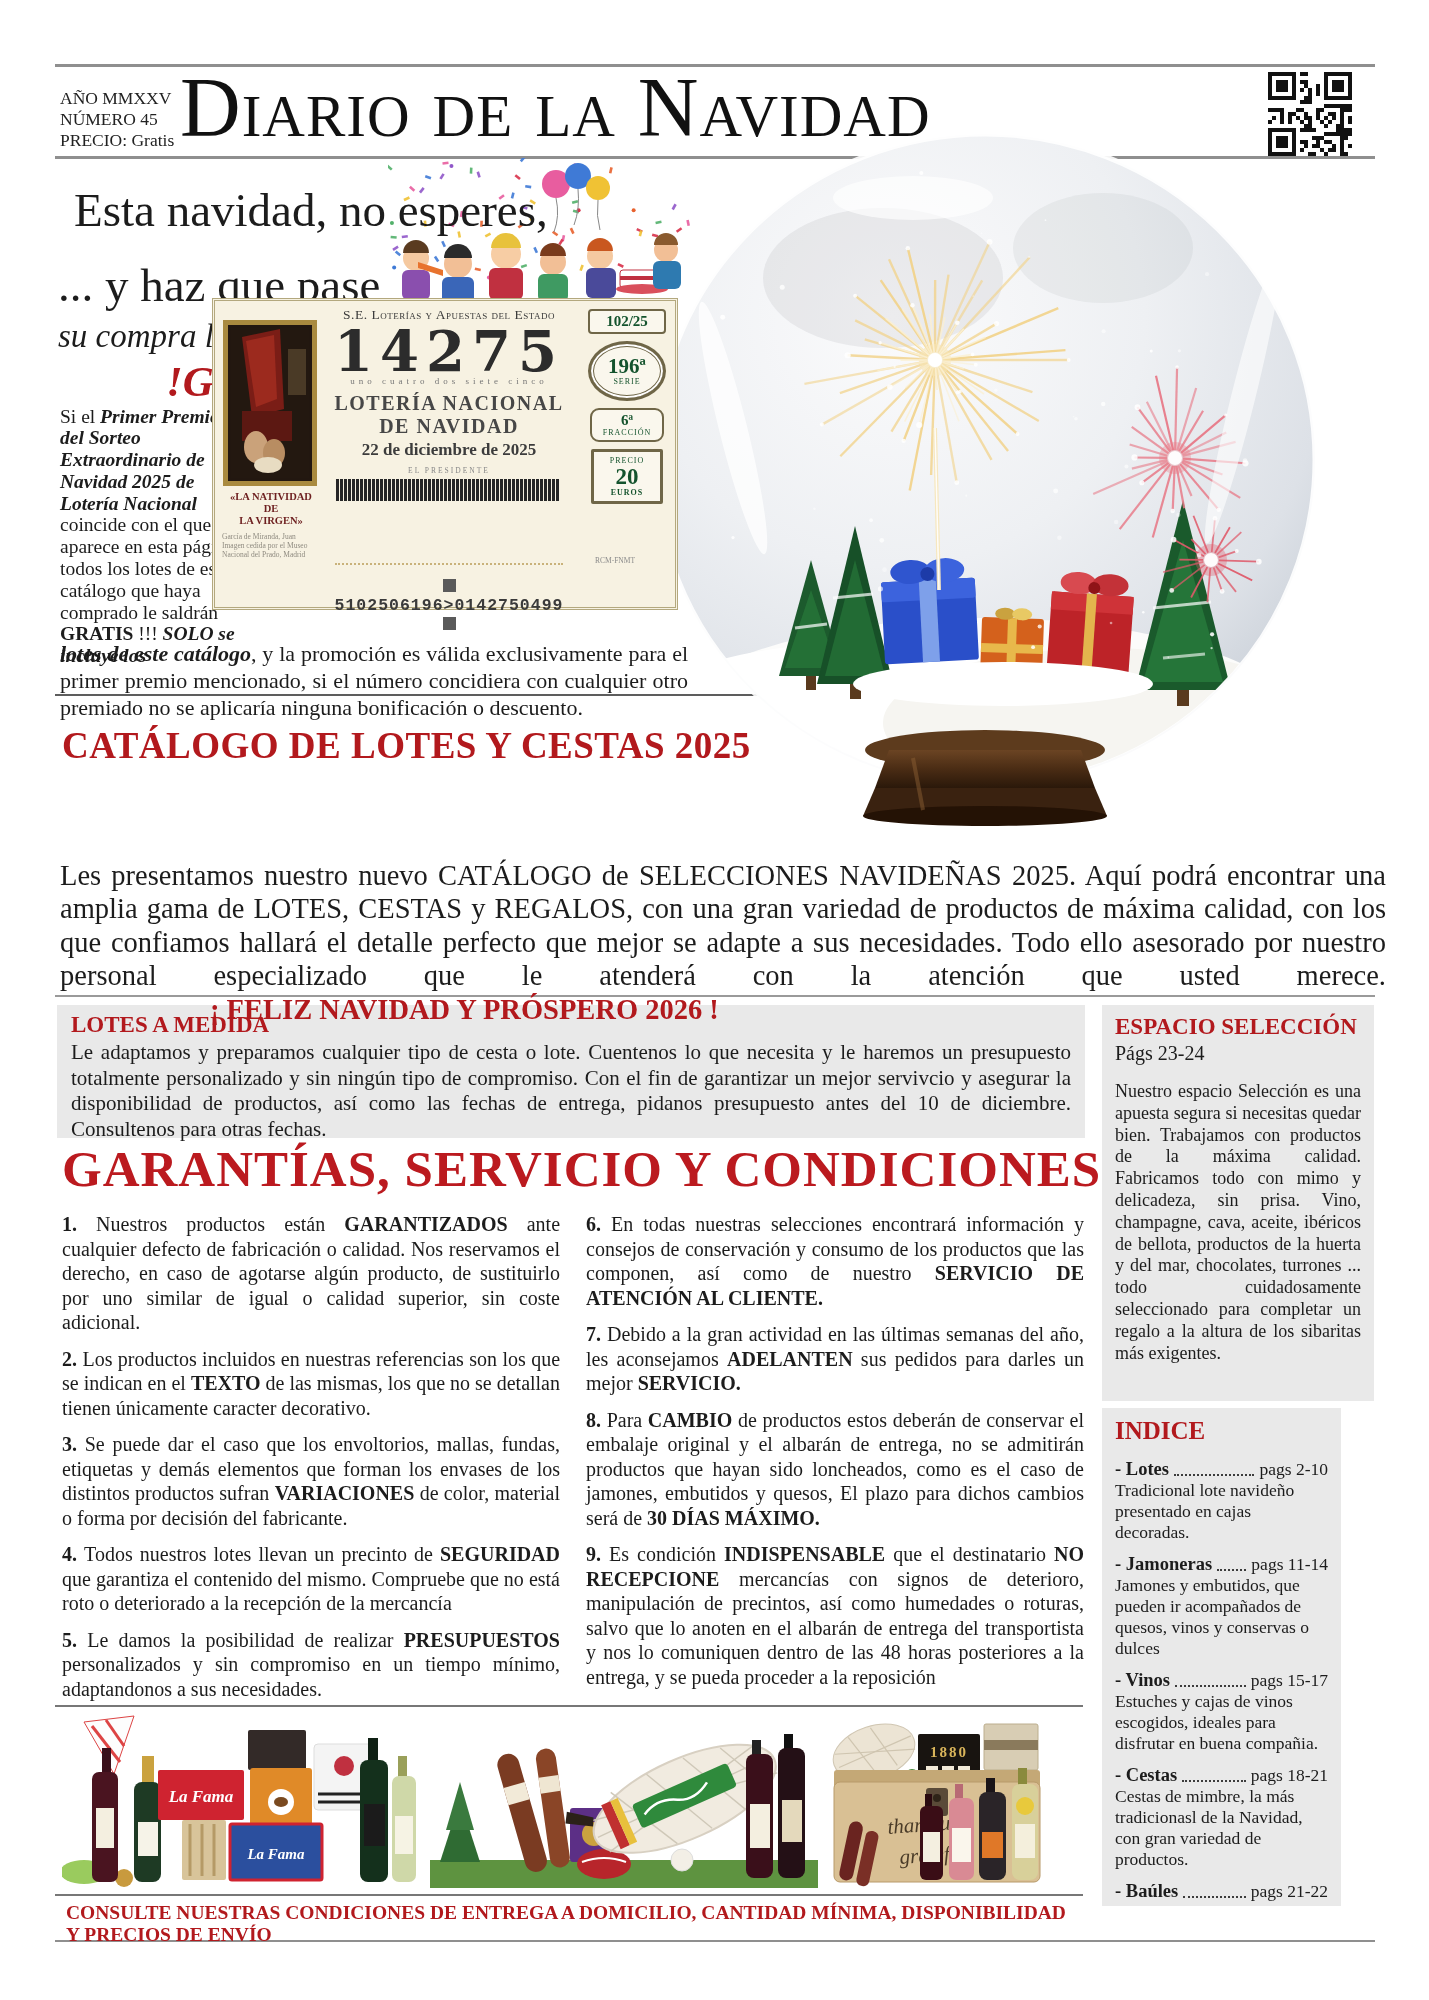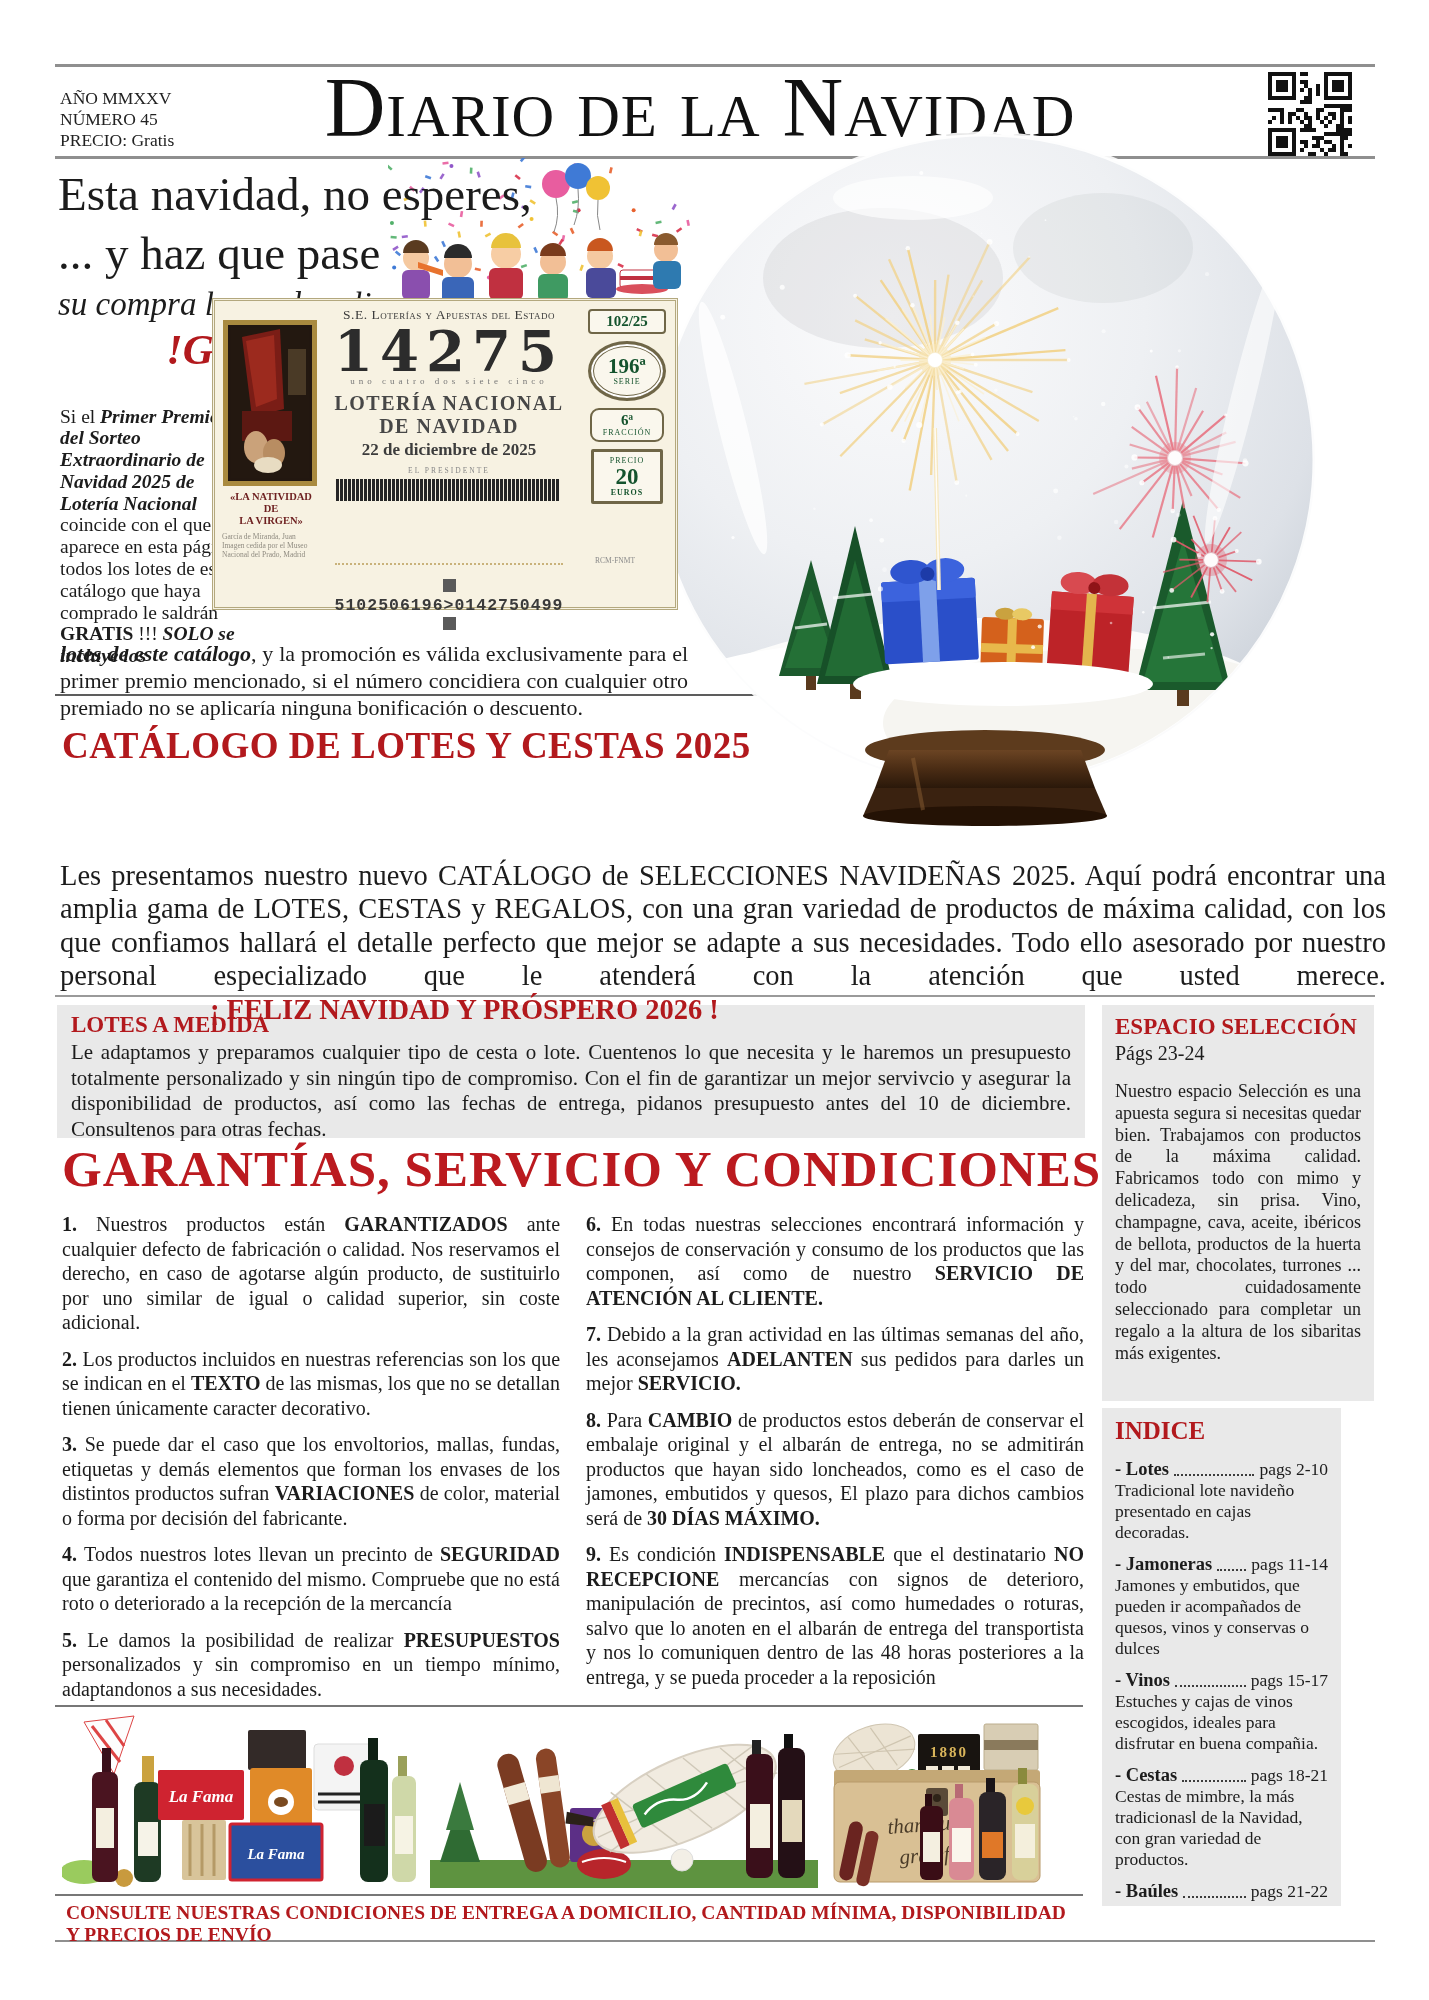--- a/index.html
+++ b/index.html
@@ -3,26 +3,26 @@
 <meta charset="utf-8">
 <style>
   html,body{margin:0;padding:0;background:#fff;}
   .page{position:relative;width:1429px;height:2000px;background:#fff;overflow:hidden;
         font-family:"Liberation Serif",serif;color:#1c1c1c;}
   .abs{position:absolute;}
   .rule{position:absolute;background:#8f8f8f;}
   b{font-weight:bold;}
   
   .issue{left:60px;top:88px;font-size:17.5px;line-height:21px;color:#222;}
-  .masthead{left:180px;top:60px;width:1040px;text-align:center;font-variant:small-caps;
+  .masthead{left:180px;top:60px;width:1040px;text-align:left;font-variant:small-caps;
             font-size:84px;line-height:96px;color:#111;letter-spacing:1px;}
   .qr{left:1268px;top:72px;width:84px;height:84px;}
   
   .headline{left:58px;top:166px;width:525px;z-index:3;}
-  .hl1{font-size:47px;line-height:57px;margin:0;}
+  .hl1{font-size:47px;line-height:57px;margin:16px;}
   .hl2{font-size:47px;line-height:60px;margin:0;}
   .hl3{font-size:33px;line-height:42px;font-style:italic;margin:0;}
   .gratis{font-size:43px;line-height:50px;font-style:italic;font-weight:bold;color:#b2191d;margin:0 0 0 108px;}
   
   .promo-col{left:60px;top:386px;width:186px;font-size:19.5px;line-height:21.8px;text-align:left;z-index:3;}
   .bi{font-weight:bold;font-style:italic;}
   .promo-cont{left:60px;top:618px;width:628px;font-size:22px;line-height:27px;text-align:justify;z-index:3;}
   .cartoon{left:388px;top:158px;width:312px;height:156px;z-index:2;}
   .globe{left:583px;top:128px;width:838px;height:700px;z-index:1;}
   .ticket{left:212px;top:298px;width:466px;height:312px;background:#f7f2e2;

